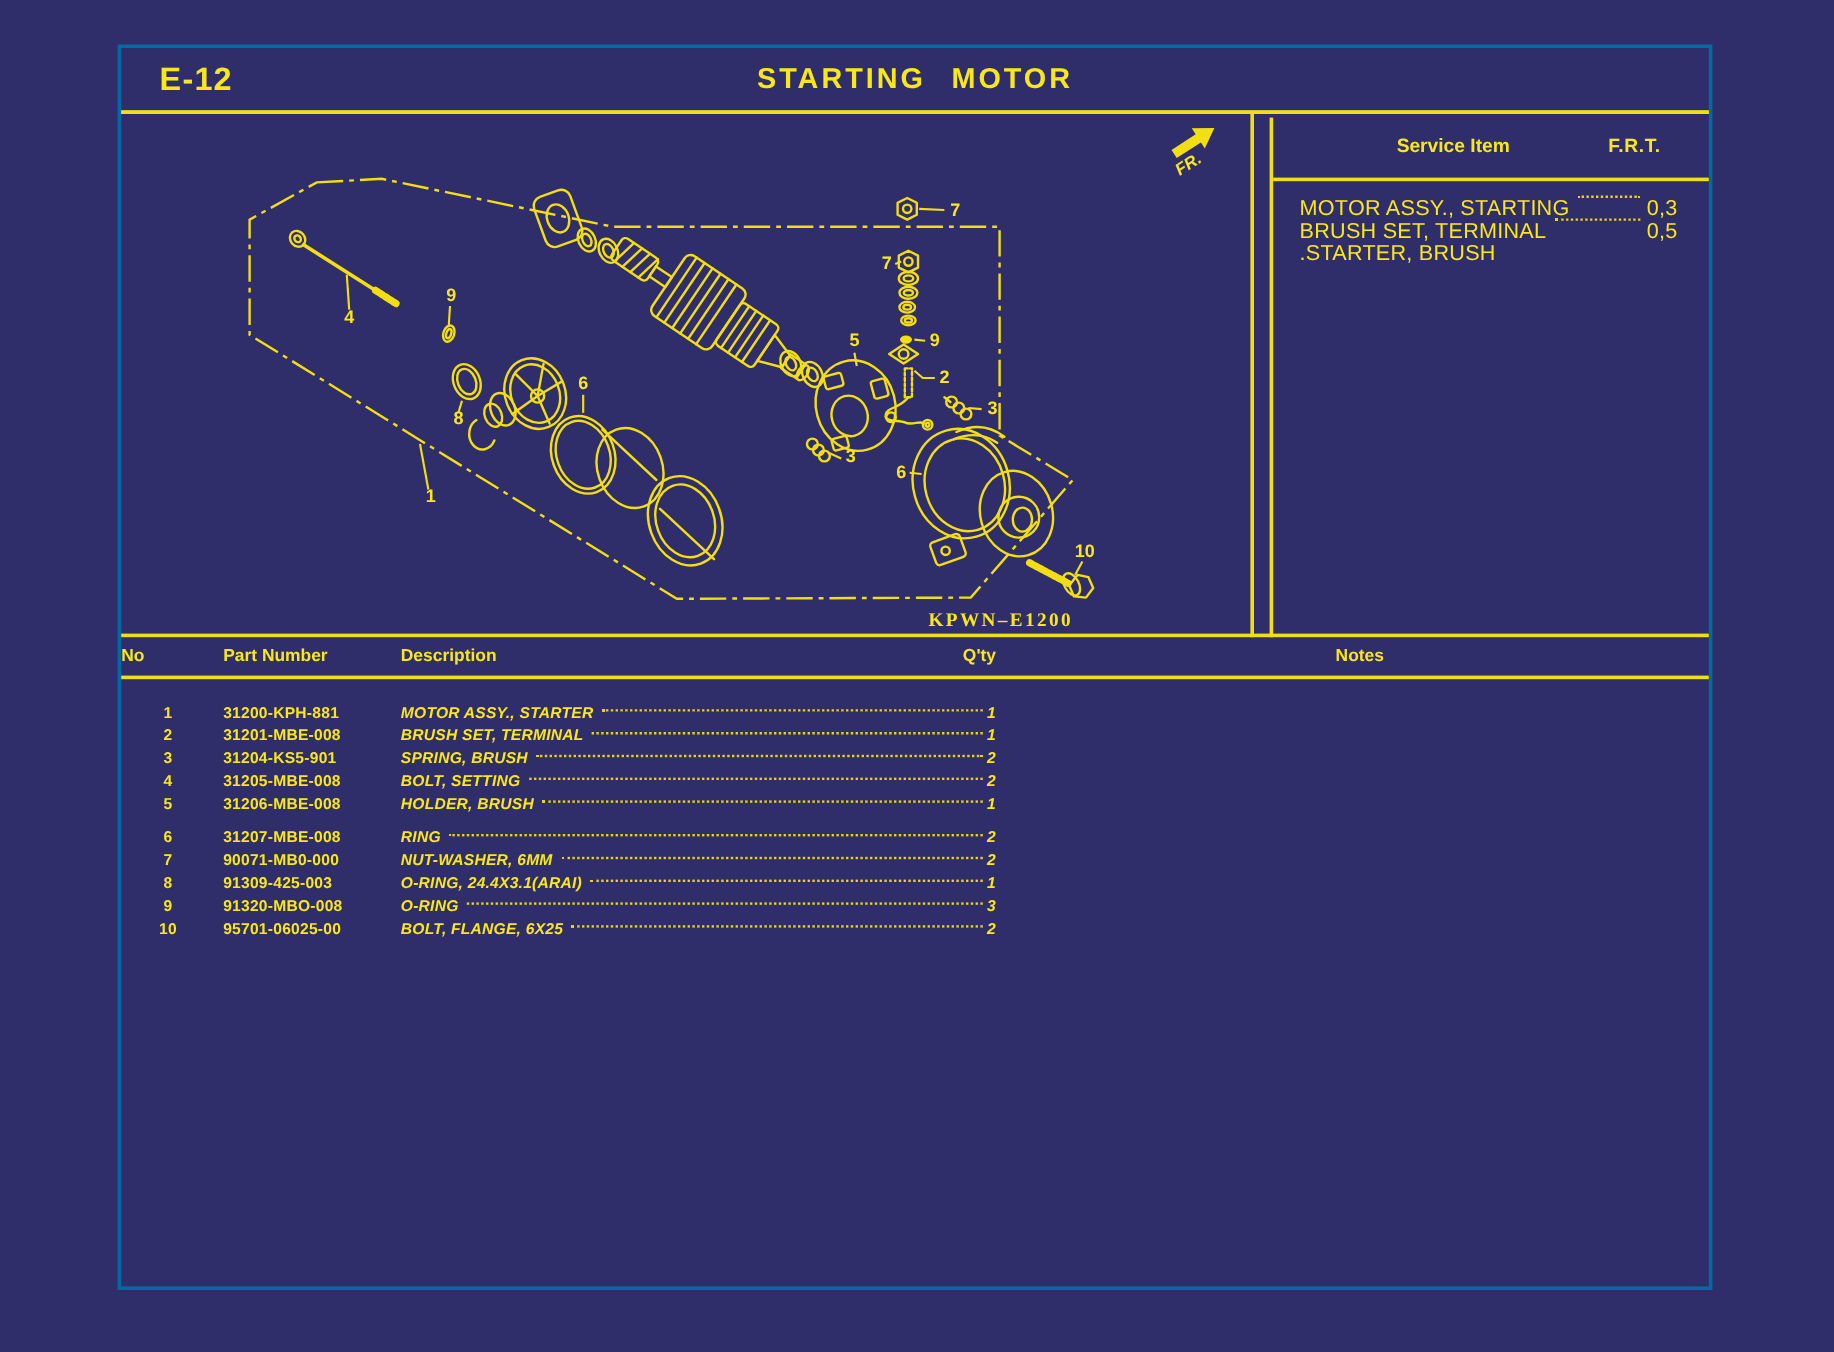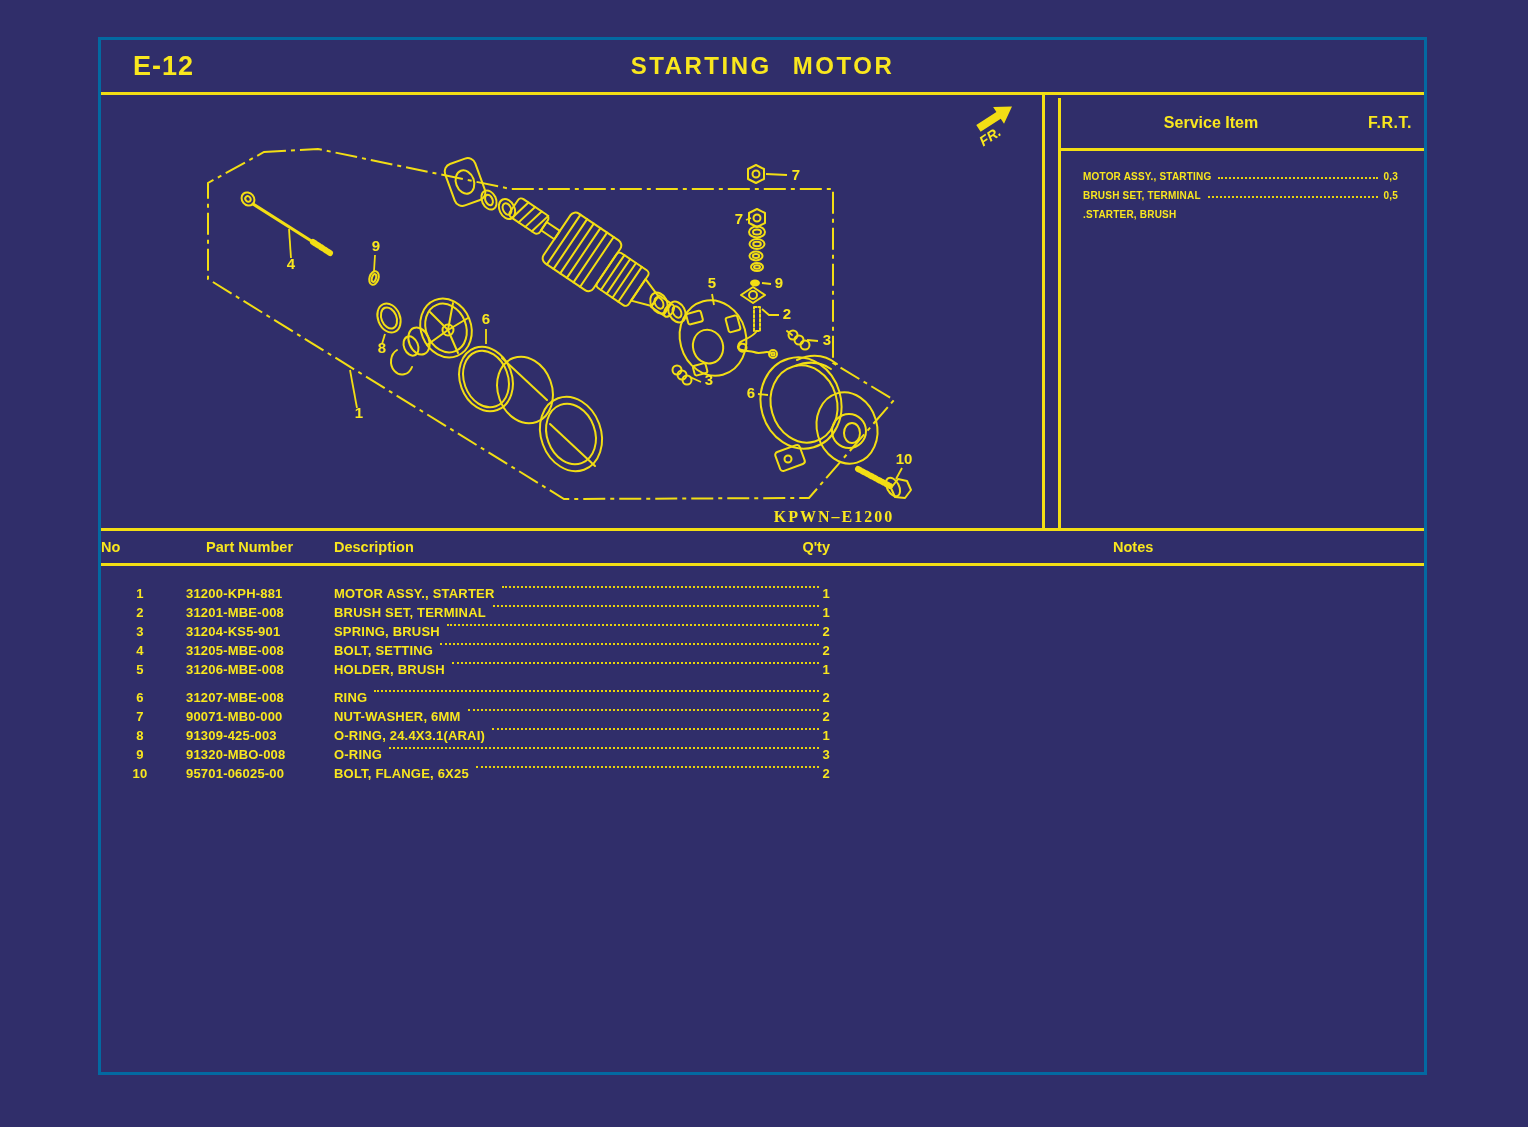--- a/index.html
+++ b/index.html
@@ -41,49 +41,49 @@
   .service-panel{
     position:absolute;left:957px;top:3px;width:366px;height:433px;
     border-left:3px solid #f2de14;box-sizing:border-box;
   }
   .sp-header{position:relative;height:50px;border-bottom:3px solid #f2de14;}
   .sp-header .sp-item-label{
     position:absolute;left:60px;top:0;width:180px;height:50px;line-height:50px;
     text-align:center;font-size:16px;font-weight:bold;color:#f9e71e;
   }
   .sp-header .sp-frt-label{
-    position:absolute;right:12px;top:0;height:50px;line-height:50px;
+    position:absolute;right:40px;top:0;height:50px;line-height:50px;
     font-size:16px;font-weight:bold;color:#f9e71e;letter-spacing:.5px;
   }
   .sp-items{padding:12px 26px 0 22px;}
-  .sp-row{display:flex;align-items:flex-end;height:19px;
-    font-size:10px;font-weight:bold;color:#f9e71e;letter-spacing:.2px;}
+  .sp-row{display:flex;align-items:flex-start;height:19px;
+    font-size:18px;font-weight:normal;color:#f9e71e;letter-spacing:.2px;}
   .sp-row .dots{flex:1;border-bottom:2px dotted #e8d40e;margin:0 5px 3px 7px;}
   .sp-row .nodots{flex:1;}
   
   .table-header{
     position:absolute;left:0;top:488px;width:100%;height:38px;
     border-top:3px solid #f2de14;border-bottom:3px solid #f2de14;box-sizing:border-box;
     display:grid;grid-template-columns:78px 148px 503px 1fr;align-items:center;
     font-size:14.5px;font-weight:bold;color:#f9e71e;
   }
   .th-no{text-align:left;}
-  .th-part{padding-left:7px;margin-left:20px;}
+  .th-part{padding-left:7px;}
   .th-descqty{display:flex;justify-content:space-between;padding-left:7px;}
   .th-notes{padding-left:283px;}
   .table-body{position:absolute;left:0;top:526px;width:100%;padding-top:20px;}
   .p-row{
     display:grid;grid-template-columns:78px 148px 503px 1fr;
     height:19px;align-items:baseline;
     font-size:13px;font-weight:bold;color:#f9e71e;letter-spacing:.2px;
   }
   .p-row.group-start{margin-top:9px;}
   .c-no{text-align:center;}
   .c-part{padding-left:7px;}
-  .c-desc{display:flex;align-items:flex-start;padding-left:7px;}
+  .c-desc{display:flex;align-items:center;padding-left:7px;font-style:italic;}
   .c-desc .dots{flex:1;border-bottom:2px dotted #e8d40e;margin:0 4px 3px 7px;}
   .c-qty{}
   
   .diagram-svg *{vector-effect:non-scaling-stroke;}
   .ln{stroke:#f2de14;fill:none;stroke-width:2;stroke-linejoin:round;stroke-linecap:round;}
   .fillv{fill:#f2de14;stroke:none;}
   .phantom{stroke:#f2de14;fill:none;stroke-width:2;stroke-dasharray:22 5 4 5;}
   .leader{stroke:#f2de14;fill:none;stroke-width:1.8;}
   .callout{fill:#f9e71e;font-family:"Liberation Sans",sans-serif;font-size:15px;font-weight:bold;text-anchor:middle;}
   .figcode{fill:#f9e71e;font-family:"Liberation Serif",serif;font-size:16px;font-weight:bold;letter-spacing:2px;text-anchor:middle;}

